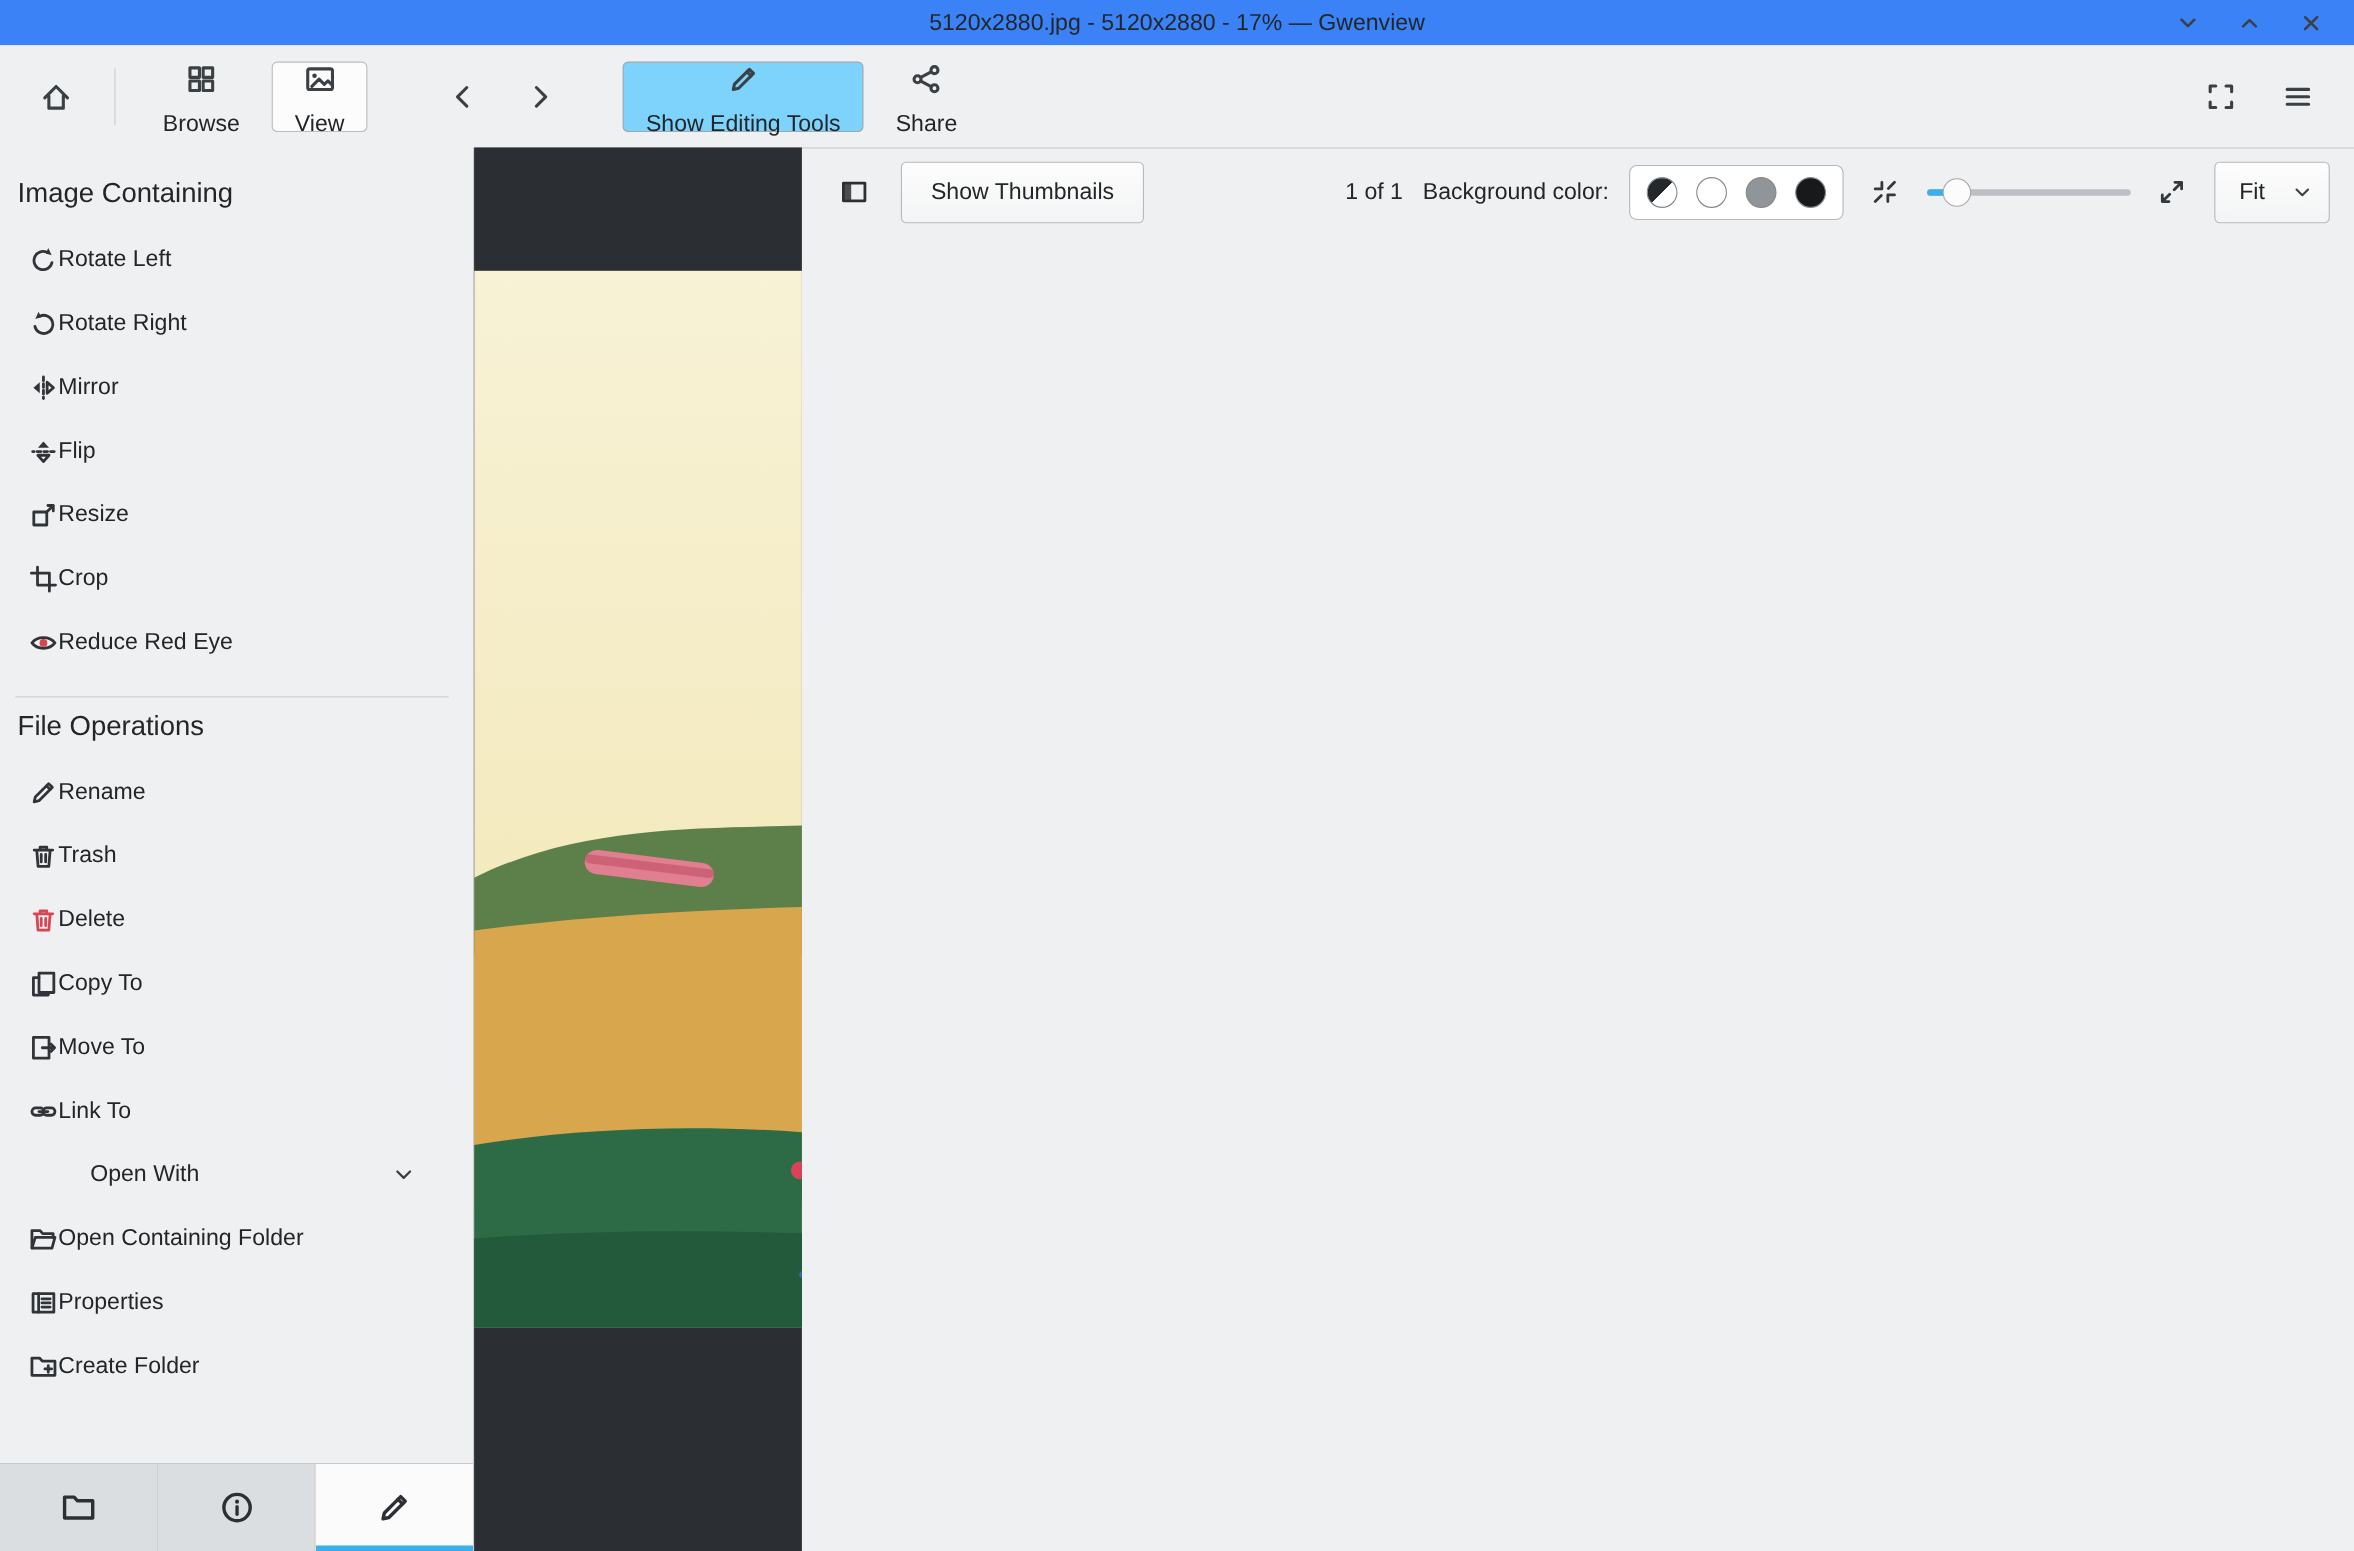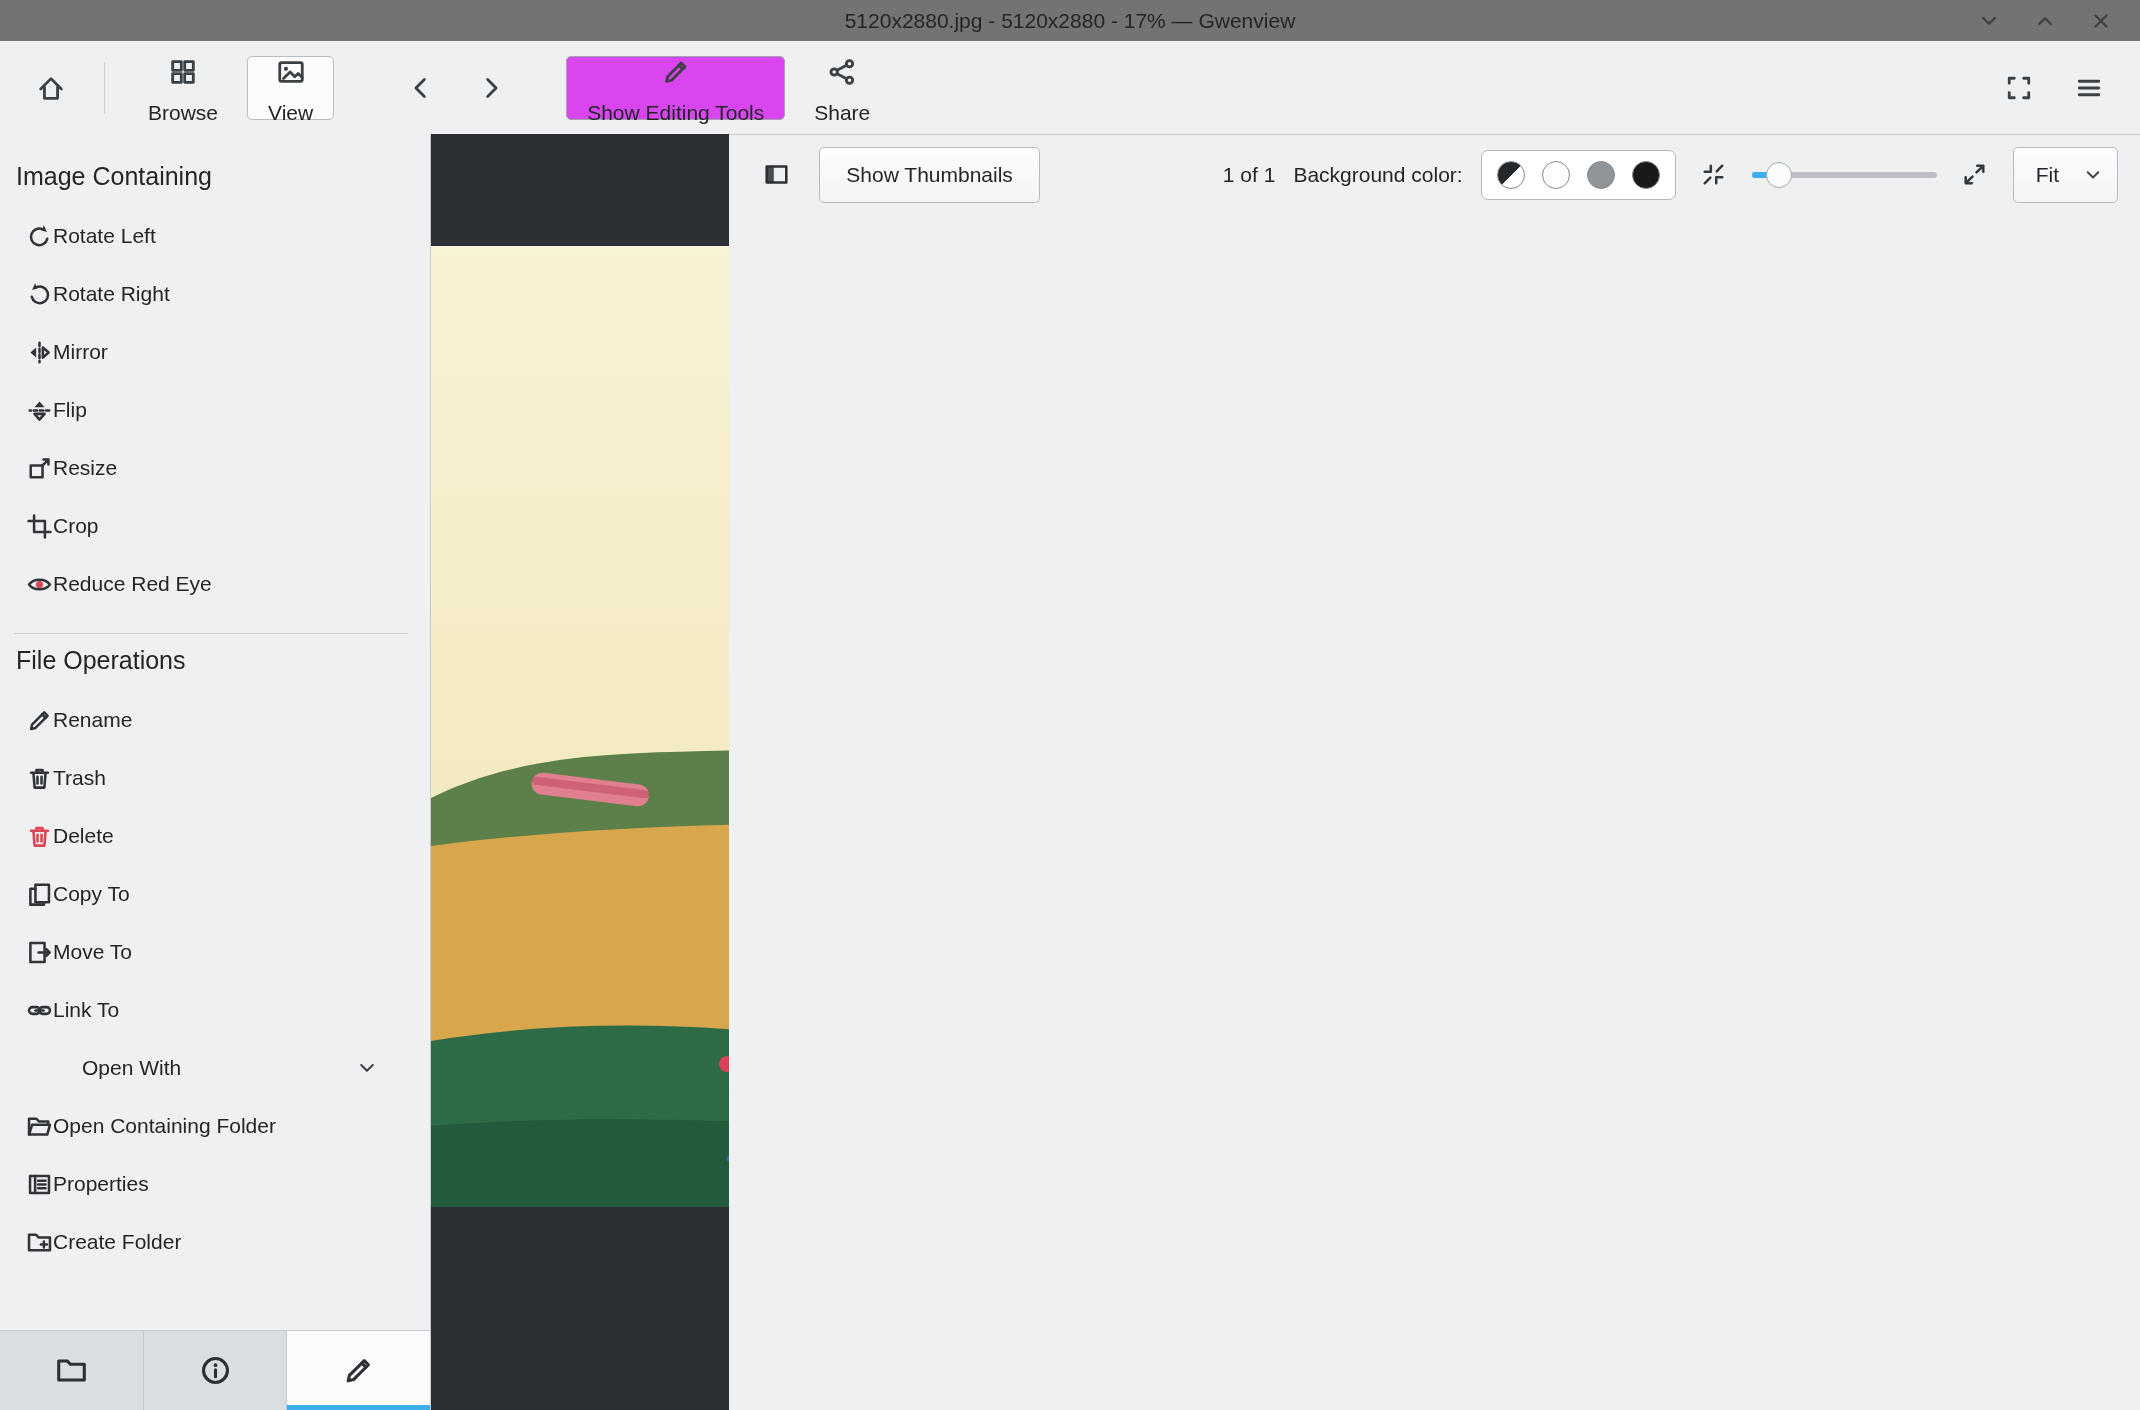--- a/index.html
+++ b/index.html
@@ -5,34 +5,34 @@
   * { box-sizing: border-box; margin: 0; padding: 0; }
   html,body { width:2140px; height:1410px; }
   body {
     font-family: "Liberation Sans", "DejaVu Sans", sans-serif;
     color:#232629; background:#eff0f1; overflow:hidden;
     -webkit-font-smoothing: antialiased;
   }
   svg.ic { stroke: currentColor; fill: none; stroke-width:1.5; stroke-linecap:round; stroke-linejoin:round; flex:none; }
 
   
-  .titlebar { height:41px; position:relative; display:flex; align-items:center; background:#737373; }
+  .titlebar { height:41px; position:relative; display:flex; align-items:center; background:#3b82f6; }
   .title { position:absolute; left:0; right:0; text-align:center; font-size:21px; color:#232629; }
   .win-controls { margin-left:auto; display:flex; gap:30px; padding-right:26px; position:relative; z-index:2; }
   .win-btn { width:26px; height:26px; display:flex; align-items:center; justify-content:center; color:#3b4045; cursor:default; }
   .win-btn svg { width:22px; height:22px; stroke-width:1.7; }
 
   
   .toolbar { height:93px; display:flex; align-items:center; padding:0 20px; gap:8px; background:#eff0f1; }
   .tbtn { display:flex; align-items:center; gap:14px; height:64px; padding:0 20px; border-radius:5px;
           font-size:21px; color:#232629; border:1px solid transparent; background:transparent;flex-direction:column; }
   .tbtn .ic { width:30px; height:30px; color:#3b4045; }
   .tbtn.icon-only { width:62px; justify-content:center; padding:0; }
   .tbtn.framed { background:#fcfcfd; border-color:#b9bec3; }
-  .tbtn.checked { background:#d946ef; border-color:#a0a6ab; }
+  .tbtn.checked { background:#7dd3fc; border-color:#a0a6ab; }
   .tsep { width:1px; height:52px; background:#c9cdd1; margin:0 14px; flex:none; }
   .caret { width:20px !important; height:20px !important; }
   .spacer { flex:1; }
 
   
   .content { display:flex; height:1276px; }
 
   
   .sidebar { width:431px; flex:none; display:flex; flex-direction:column; background:#eff0f1; border-right:1px solid #c6cace; }
   .side-scroll { flex:1; overflow:hidden; padding:16px 0 0 14px; }

